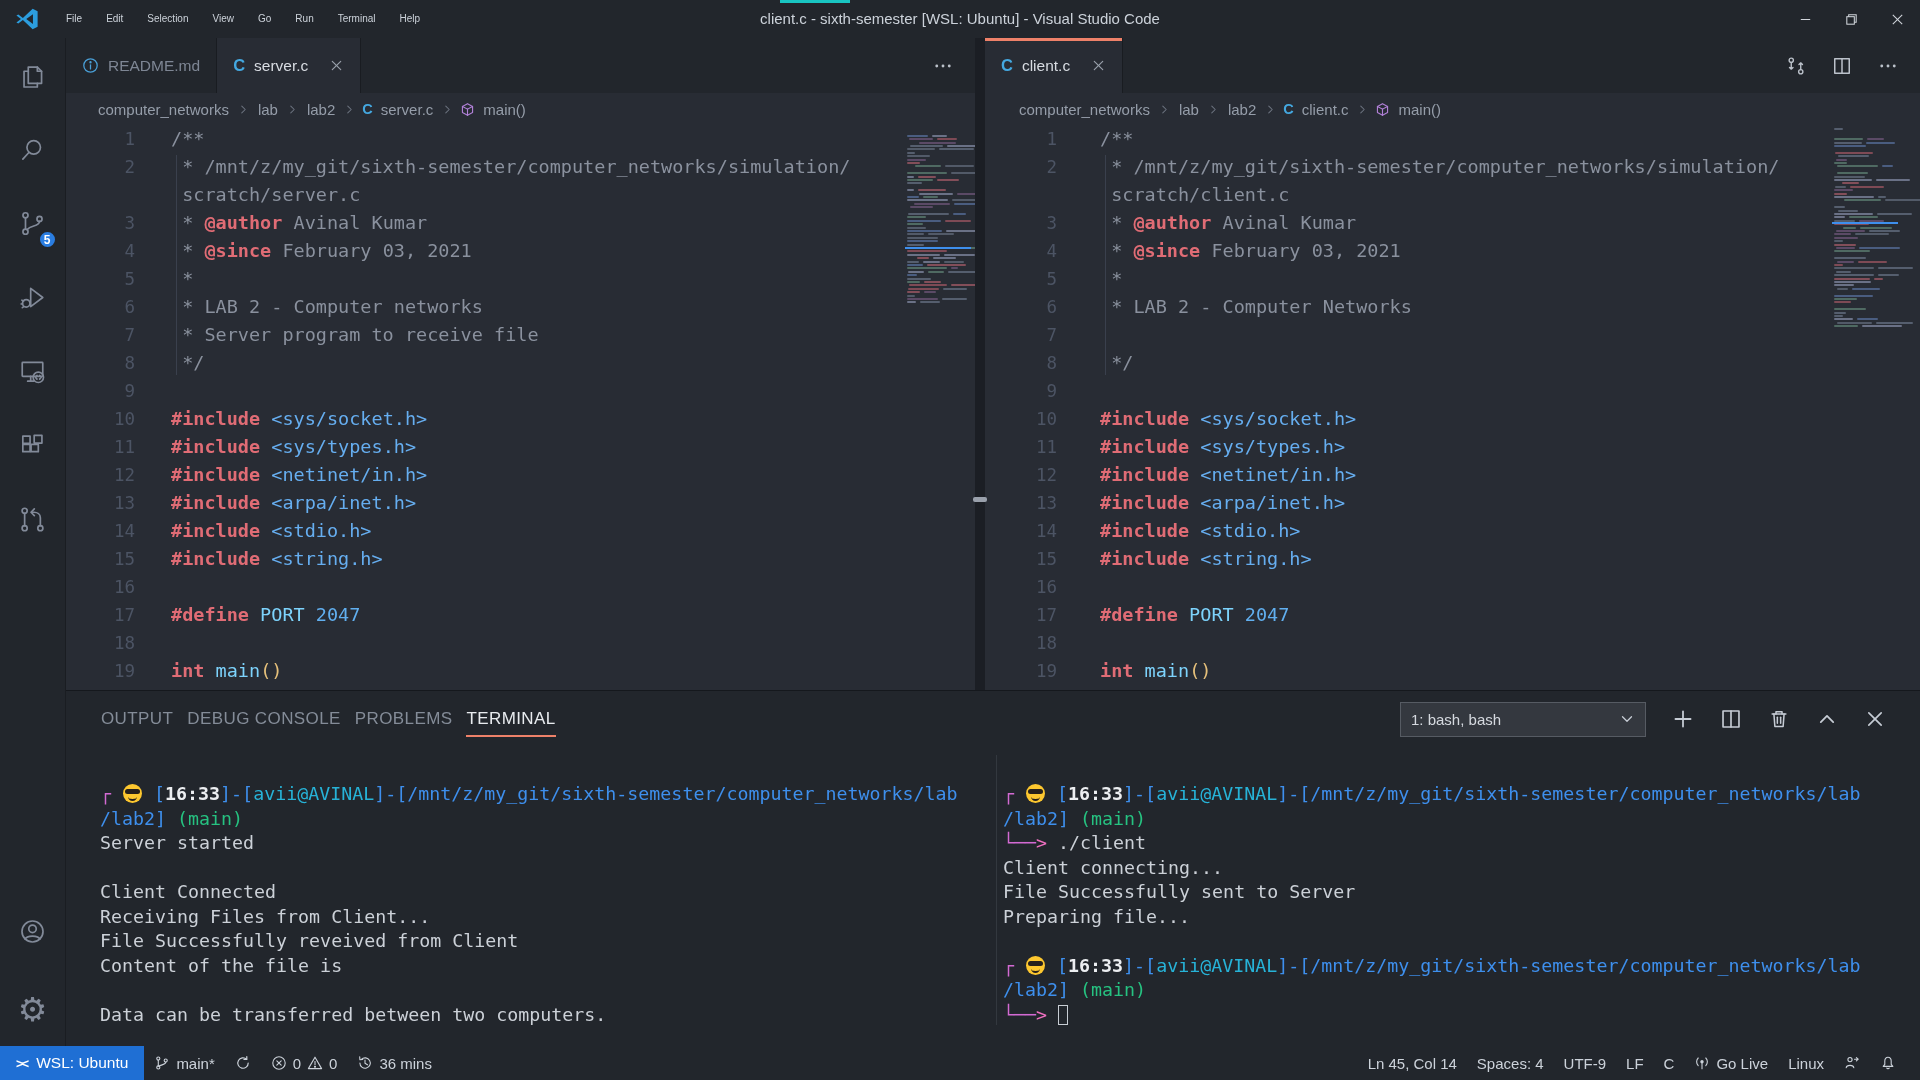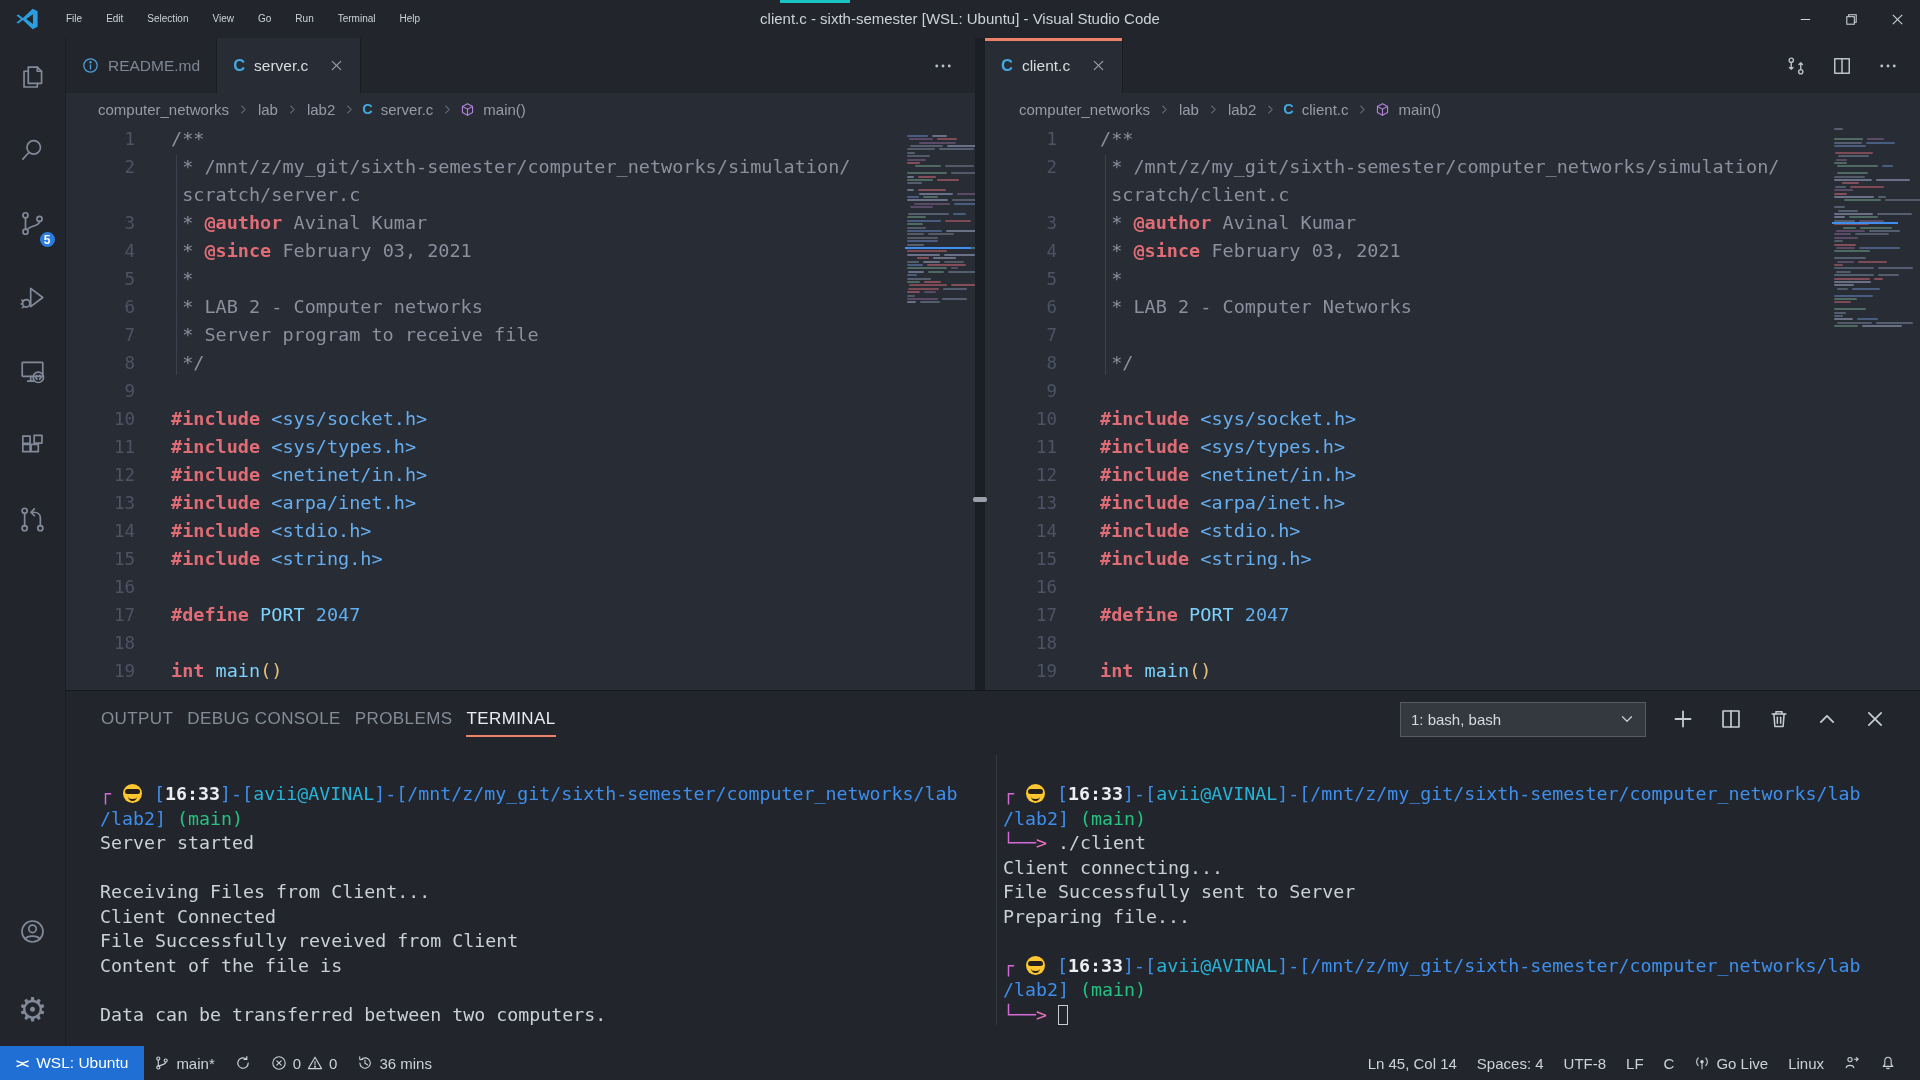--- a/index.html
+++ b/index.html
@@ -611,22 +611,22 @@
           <line x1="12.5" y1="3.5" x2="3.5" y2="12.5"></line>
         </svg>
       </div>
     </div>
   <div class="term-wrap">
     <div class="term-col term-left" id="term-left">
         <div class="term-line"><span class="tk-f">┌</span><span class="tk-tt"> </span><span class="emoji"></span><span class="tk-tt"> </span><span class="tk-b">[</span><span class="tk-w">16:33</span><span class="tk-b">]-[</span><span class="tk-c2">avii@AVINAL</span><span class="tk-b">]-[/mnt/z/my_git/sixth-semester/computer_networks/lab</span></div>
         <div class="term-line"><span class="tk-b">/lab2]</span><span class="tk-tt"> </span><span class="tk-g">(main)</span></div>
         <div class="term-line"><span class="tk-tt">Server started</span></div>
         <div class="term-line"></div>
+        <div class="term-line"><span class="tk-tt">Client Connected</span></div>
         <div class="term-line"><span class="tk-tt">Receiving Files from Client...</span></div>
-        <div class="term-line"><span class="tk-tt">Client Connected</span></div>
         <div class="term-line"><span class="tk-tt">File Successfully reveived from Client</span></div>
         <div class="term-line"><span class="tk-tt">Content of the file is</span></div>
         <div class="term-line"></div>
         <div class="term-line"><span class="tk-tt">Data can be transferred between two computers.</span></div>
       </div>
     <div class="term-div"></div>
     <div class="term-col term-right" id="term-right">
         <div class="term-line"><span class="tk-f">┌</span><span class="tk-tt"> </span><span class="emoji"></span><span class="tk-tt"> </span><span class="tk-b">[</span><span class="tk-w">16:33</span><span class="tk-b">]-[</span><span class="tk-c2">avii@AVINAL</span><span class="tk-b">]-[/mnt/z/my_git/sixth-semester/computer_networks/lab</span></div>
         <div class="term-line"><span class="tk-b">/lab2]</span><span class="tk-tt"> </span><span class="tk-g">(main)</span></div>
         <div class="term-line"><span class="tk-f">└──</span><span class="tk-a">&gt;</span><span class="tk-tt"> ./client</span></div>
@@ -697,21 +697,21 @@
       </div>
     </div>
   <div class="sb-right" id="sb-right">
       <div class="sb-item">
         <span>Ln 45, Col 14</span>
       </div>
       <div class="sb-item">
         <span>Spaces: 4</span>
       </div>
       <div class="sb-item">
-        <span>UTF-8</span>
+        <span>UTF-9</span>
       </div>
       <div class="sb-item">
         <span>LF</span>
       </div>
       <div class="sb-item">
         <span>C</span>
       </div>
       <div class="sb-item">
         <span class="" style="display: flex;">
           <svg viewBox="0 0 16 16" fill="none" stroke="currentColor" stroke-width="1.1" stroke-linecap="round" stroke-linejoin="round">

